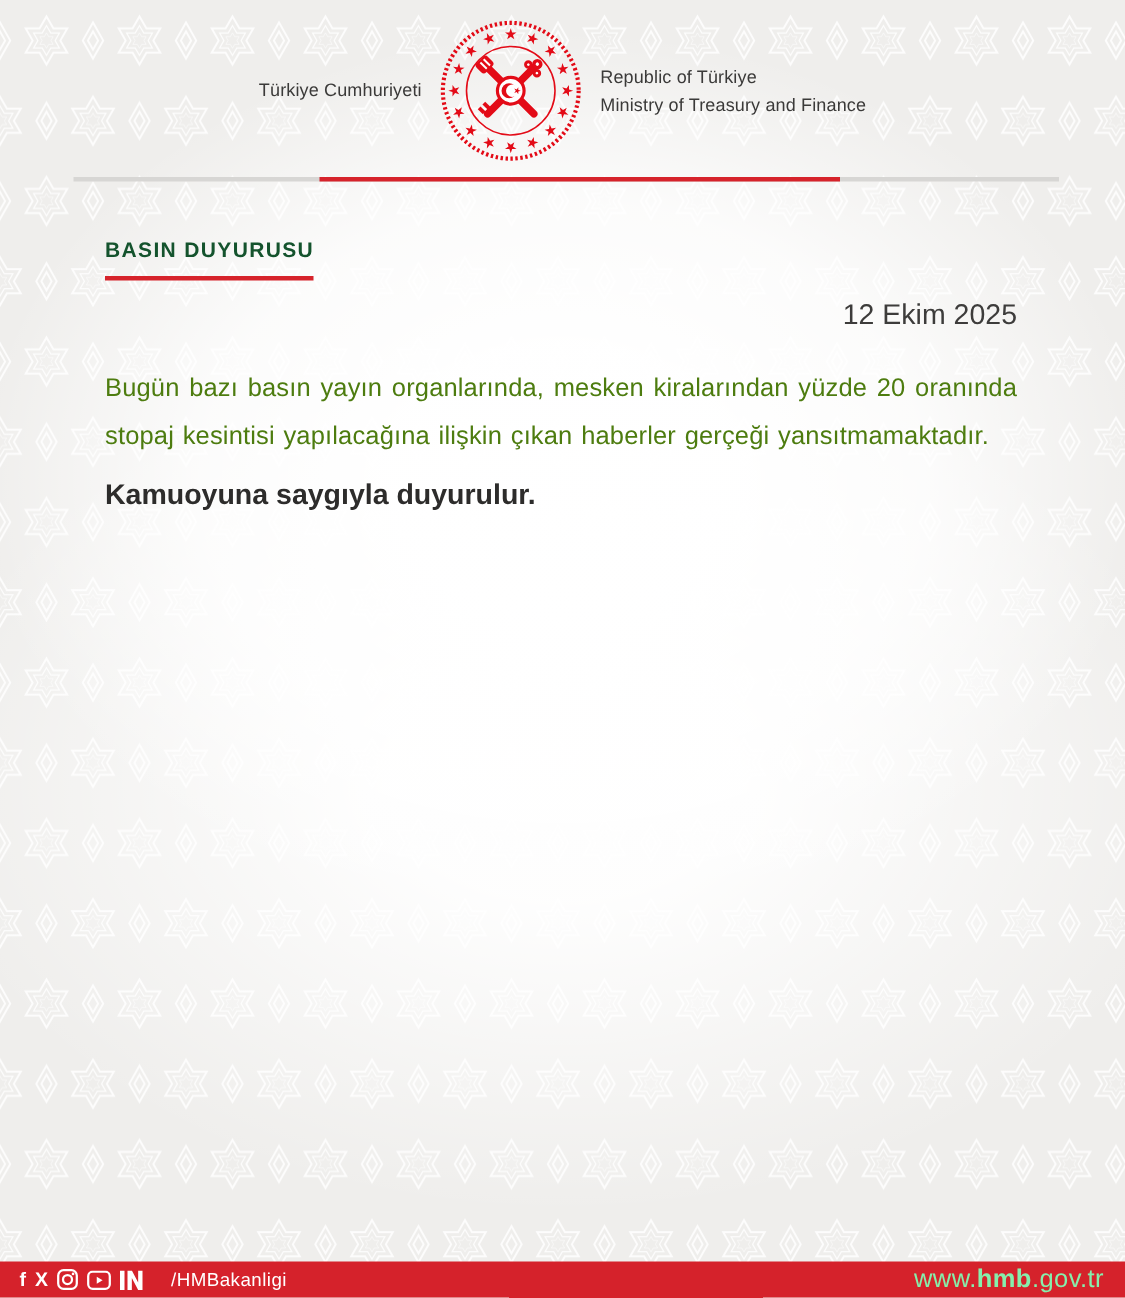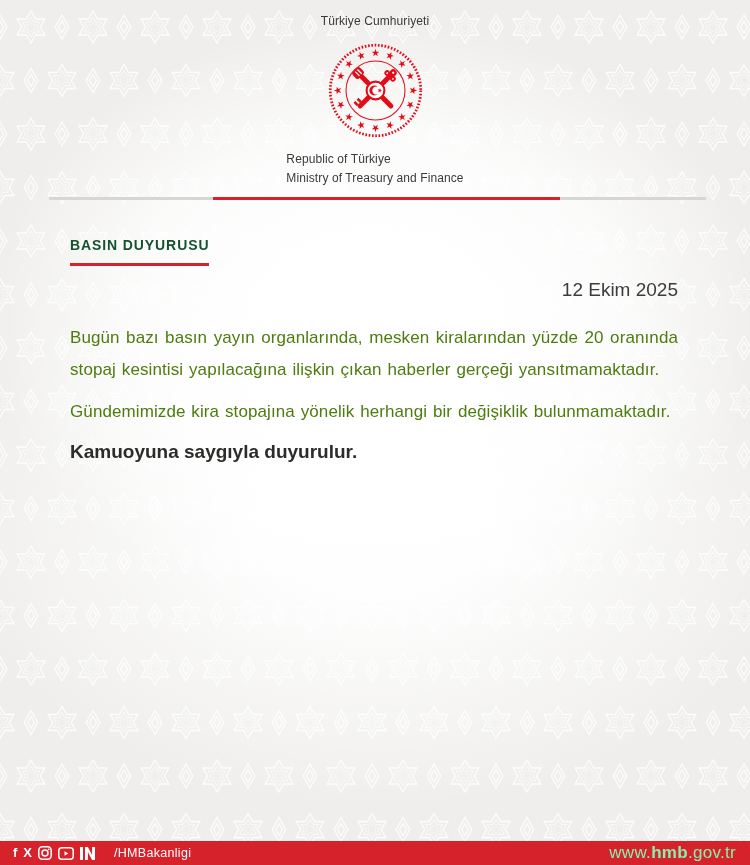--- a/index.html
+++ b/index.html
@@ -11,21 +11,21 @@
   .bg-pattern{position:absolute;inset:0;z-index:0;}
   .bg-fade{
     position:absolute;inset:0;z-index:1;pointer-events:none;
     background:
       radial-gradient(ellipse 390px 300px at 375px 320px, rgba(255,255,255,0.98) 30%, rgba(255,255,255,0.8) 62%, rgba(255,255,255,0) 100%),
       radial-gradient(ellipse 430px 290px at 375px 520px, rgba(255,255,255,0.92) 28%, rgba(255,255,255,0) 100%);
   }
   .page{position:absolute;inset:0;z-index:2;}
 
   
-  .header{display:flex;align-items:center;justify-content:center;gap:11px;padding-top:12px;flex-direction:column;}
+  .header{display:flex;align-items:center;justify-content:center;gap:11px;padding-top:12px;}
   .org{font-size:12px;line-height:19px;color:#3b3a39;letter-spacing:0.1px;}
   .org-tr{text-align:right;}
   .org-en{text-align:left;}
   .emblem{width:97px;height:97px;display:block;}
 
   
   .divider{position:relative;height:3px;margin-top:9px;}
   .divider-gray{position:absolute;left:49px;right:44px;top:0;height:3px;background:#d7d6d4;}
   .divider-red{position:absolute;left:213px;width:347px;top:0;height:3px;background:#d6232b;}
 
@@ -155,21 +155,20 @@
     <div class="divider-gray"></div>
     <div class="divider-red"></div>
   </div>
 
   <div class="content">
     <div class="title-row">
       <span class="title">BASIN DUYURUSU</span>
     </div>
     <div class="date">12 Ekim 2025</div>
     <p class="para">Bugün bazı basın yayın organlarında, mesken kiralarından yüzde 20 oranında stopaj kesintisi yapılacağına ilişkin çıkan haberler gerçeği yansıtmamaktadır.</p>
-    <p class="para second">Gündemimizde kira stopajına yönelik herhangi bir değişiklik bulunmamaktadır.</p>
     <p class="closing">Kamuoyuna saygıyla duyurulur.</p>
   </div>
 
   <div class="footer">
     <div class="social">
       <span class="sicon fb">f</span>
       <span class="sicon xx">X</span>
       <span class="sicon">
         <svg width="14" height="14" viewBox="0 0 14 14" fill="none" stroke="#fff" stroke-width="1.5">
           <rect x="0.8" y="0.8" width="12.4" height="12.4" rx="3.6"></rect>

